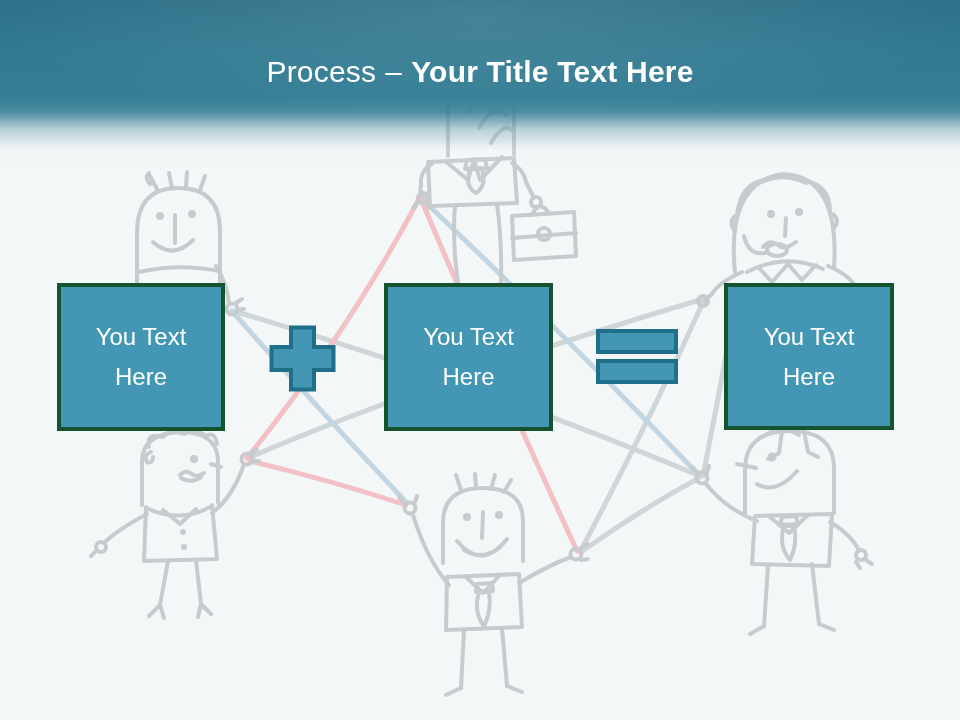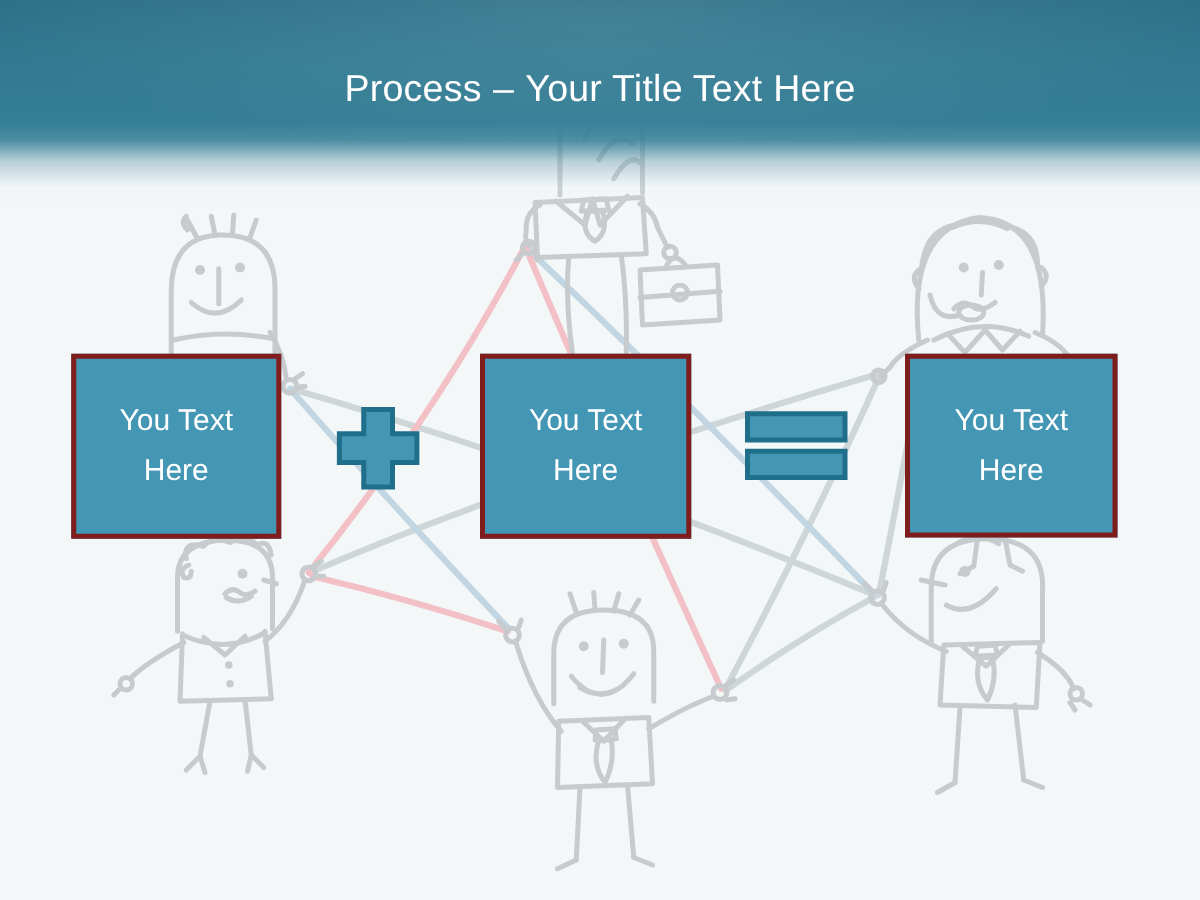--- a/index.html
+++ b/index.html
@@ -20,25 +20,25 @@
         rgba(230,240,242,0.12) 88%,
         rgba(243,247,248,0) 100%);
   }
   .title{
     position:absolute;left:0;top:52px;width:960px;z-index:3;
     text-align:center;color:#ffffff;font-size:30px;line-height:40px;
     letter-spacing:0.2px;cursor:default;white-space:nowrap;
   }
   .title .t-bold{font-weight:400;}
   .title .t-sep{font-weight:400;margin:0 9px;}
-  .title .t-rest{font-weight:400;}
+  .title .t-rest{font-weight:700;}
   .overlay{z-index:4;pointer-events:none;}
   .txt-box{
     position:absolute;top:283px;height:148px;z-index:5;box-sizing:border-box;
-    background:#4397b4;border:4px solid #7f1d1d;
+    background:#4397b4;border:4px solid #14532d;
     display:flex;align-items:center;justify-content:center;text-align:center;
     color:#ffffff;font-size:24px;line-height:40px;cursor:pointer;
   }
   .txt-box span{display:inline-block;max-width:126px;}
   .box-left{left:57px;width:168px;}
   .box-middle{left:384px;width:169px;}
   .box-right{left:724px;width:170px;height:147px;}
   .doodle{stroke:#c7cbce;stroke-width:4;fill:none;stroke-linecap:round;stroke-linejoin:round;}
   .doodle .dot{fill:#c7cbce;stroke:none;}
   .string{fill:none;stroke-linecap:round;stroke-width:5;}

